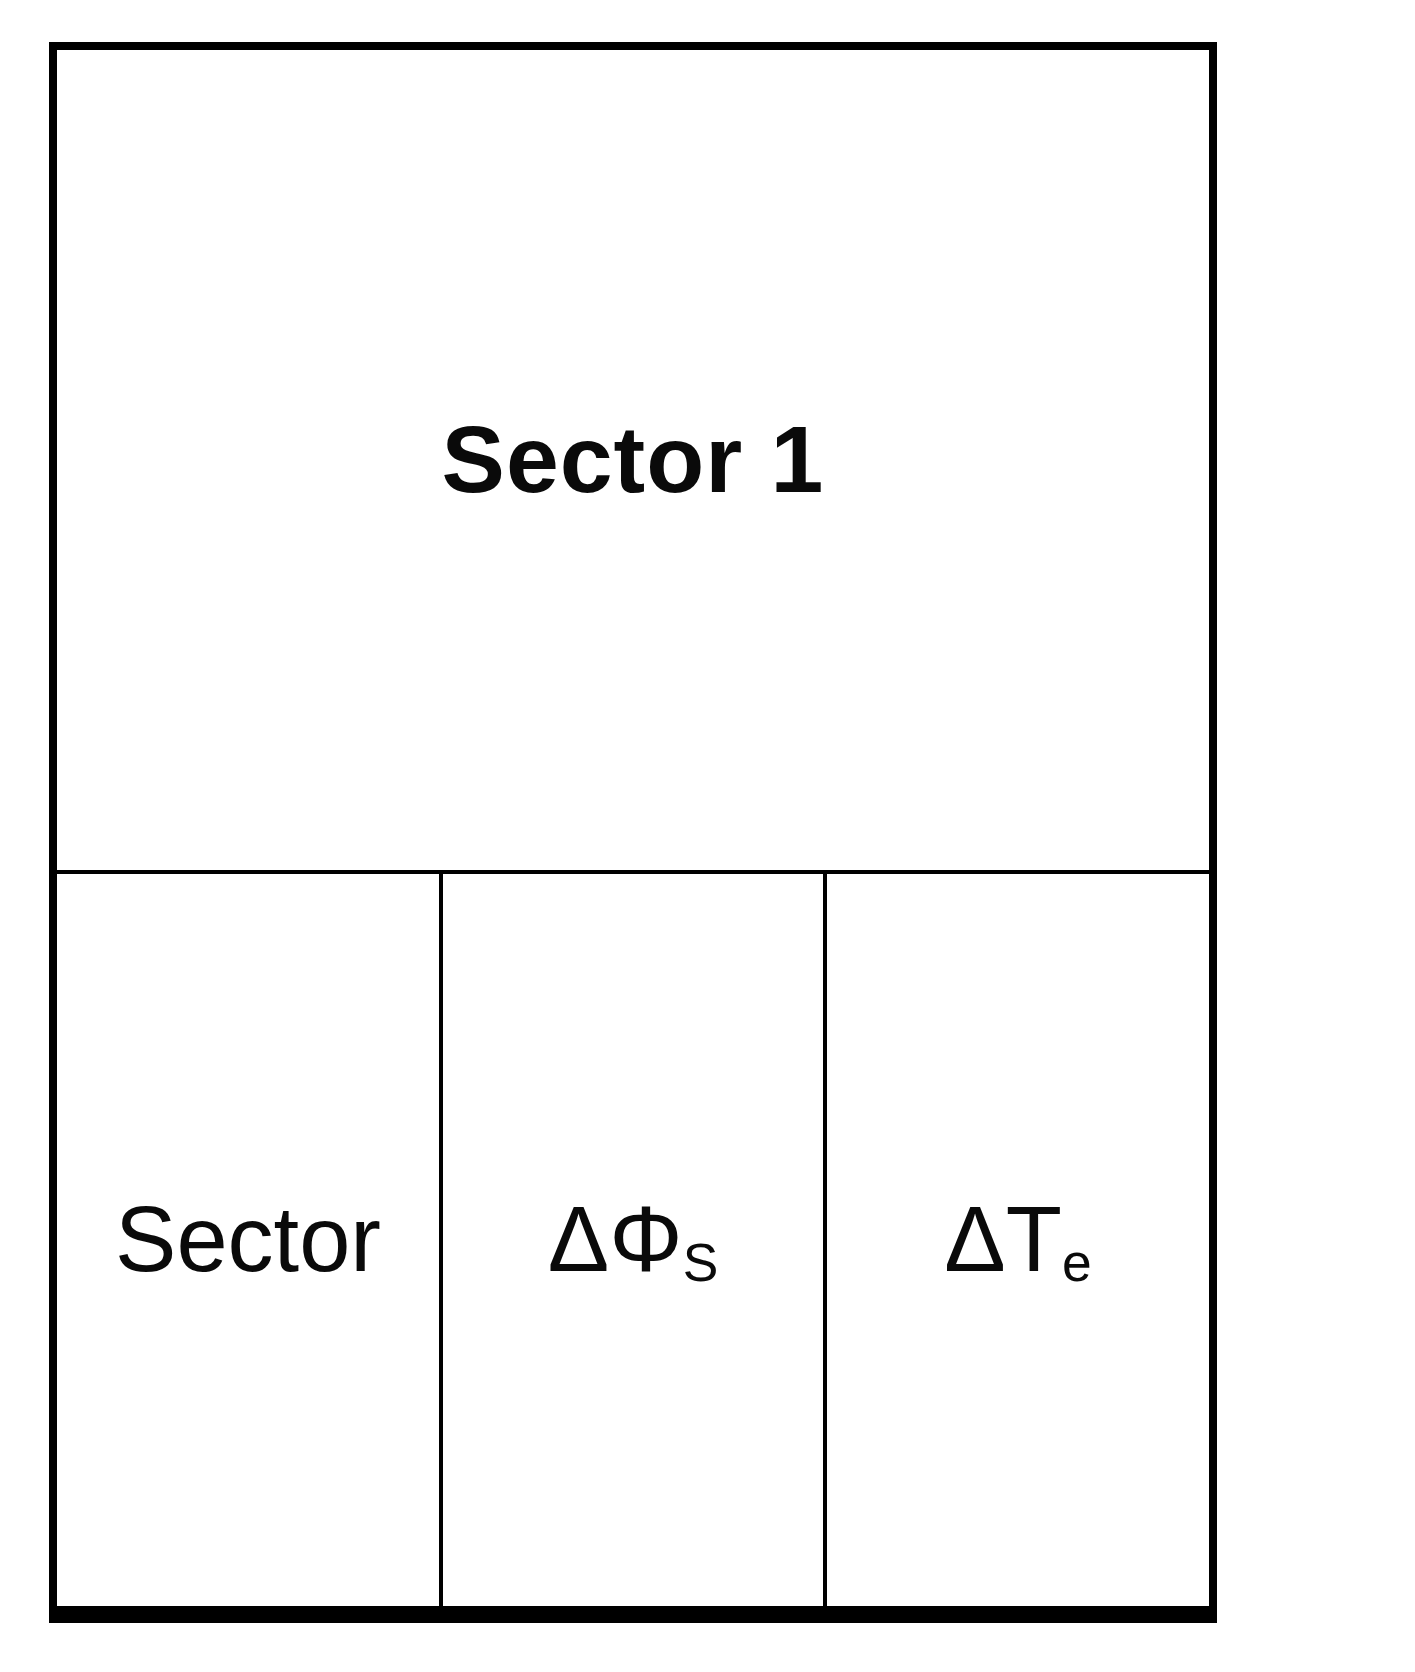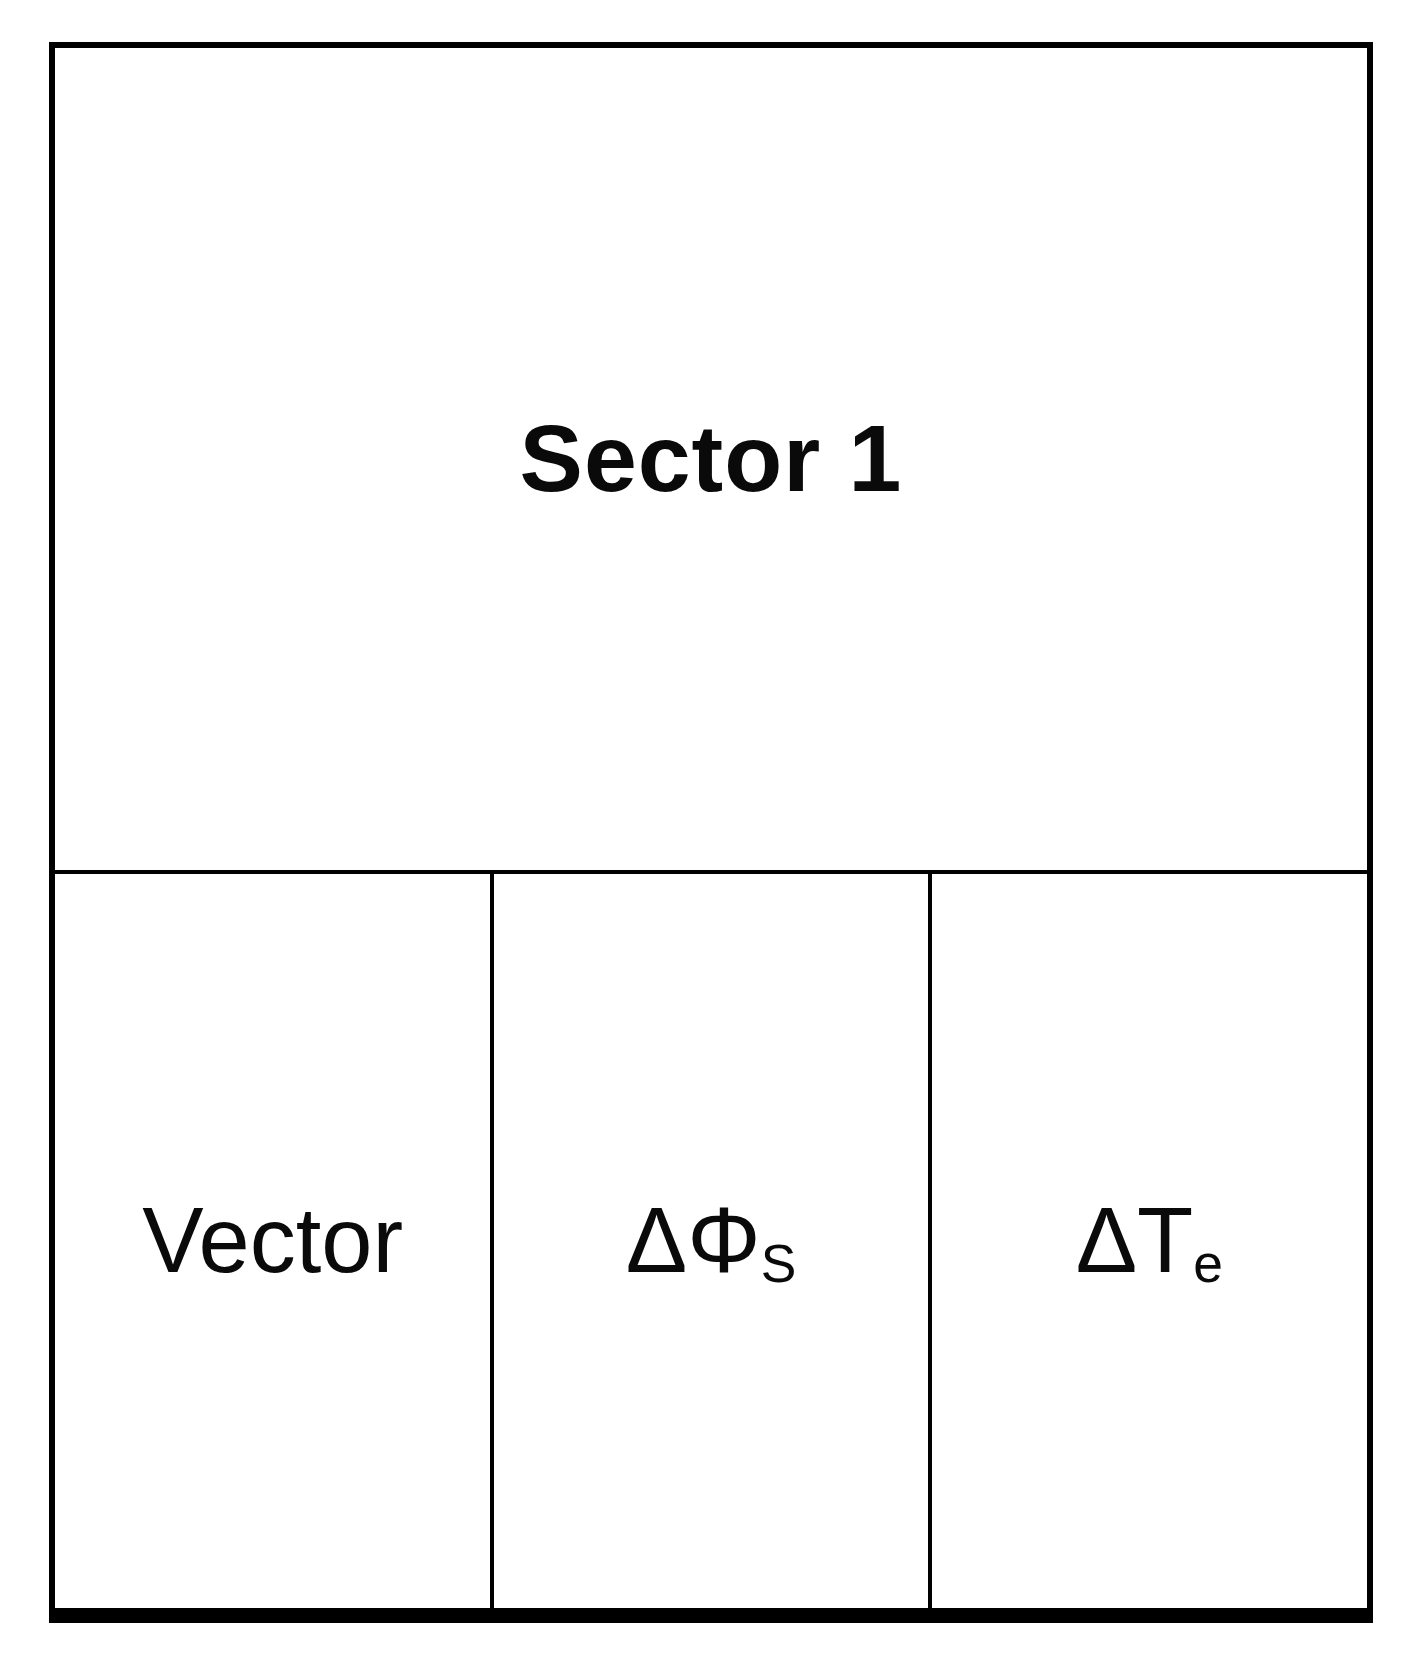--- a/index.html
+++ b/index.html
@@ -9,23 +9,23 @@
     width: 1415px;
     height: 1672px;
     overflow: hidden;
     font-family: "Liberation Sans", sans-serif;
     color: #0a0a0a;
   }
   .table-wrap {
     position: absolute;
     left: 49px;
     top: 42px;
-    width: 1324px;
+    width: 1168px;
     height: 1581px;
-    border: 6px solid #000000;
+    border: 8px solid #000000;
     box-sizing: border-box;
     background: #ffffff;
   }
   table.switching-table {
     width: 100%;
     height: 100%;
     border-collapse: collapse;
     table-layout: fixed;
   }
   td {
@@ -88,21 +88,21 @@
 <body>
 
 <div class="table-wrap">
   <table class="switching-table">
     <tbody>
       <tr>
         <td colspan="3" class="title-cell">Sector 1</td>
       </tr>
 
       <tr class="header-row">
-        <td class="vline">Vector</td>
+        <td class="vline">Sector</td>
         <td class="vline"><span>ΔΦ</span><sub>S</sub></td>
         <td><span>ΔT</span><sub>e</sub></td>
       </tr>
 
 
 
 
 
 
 

